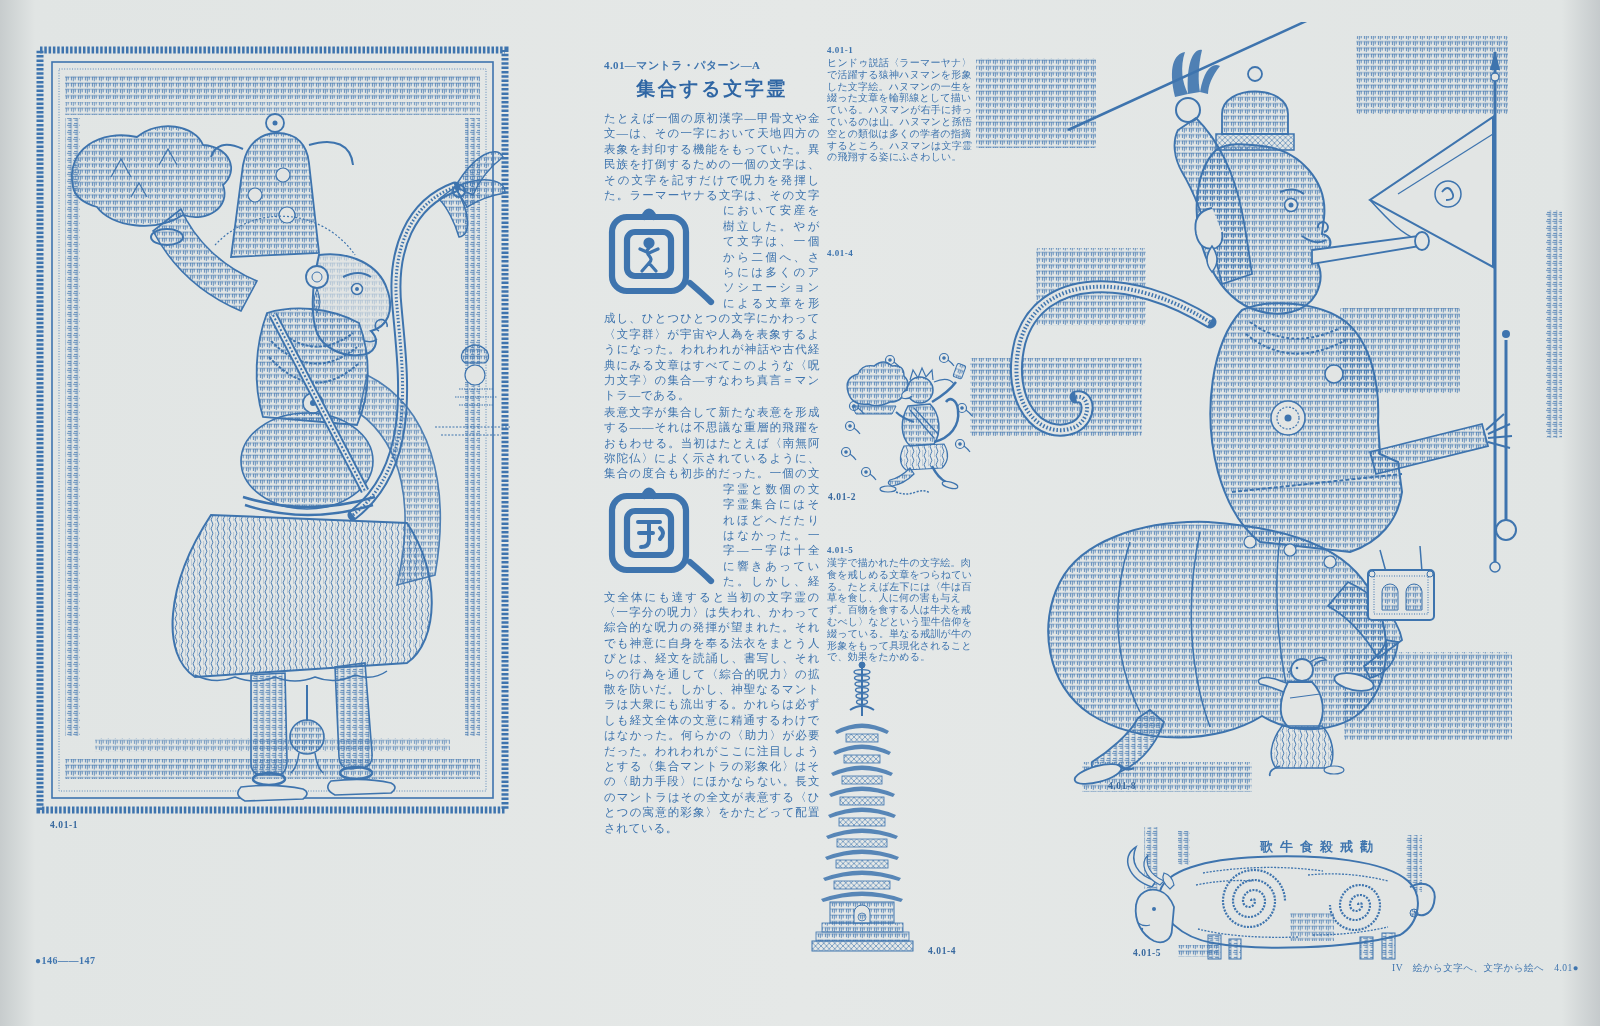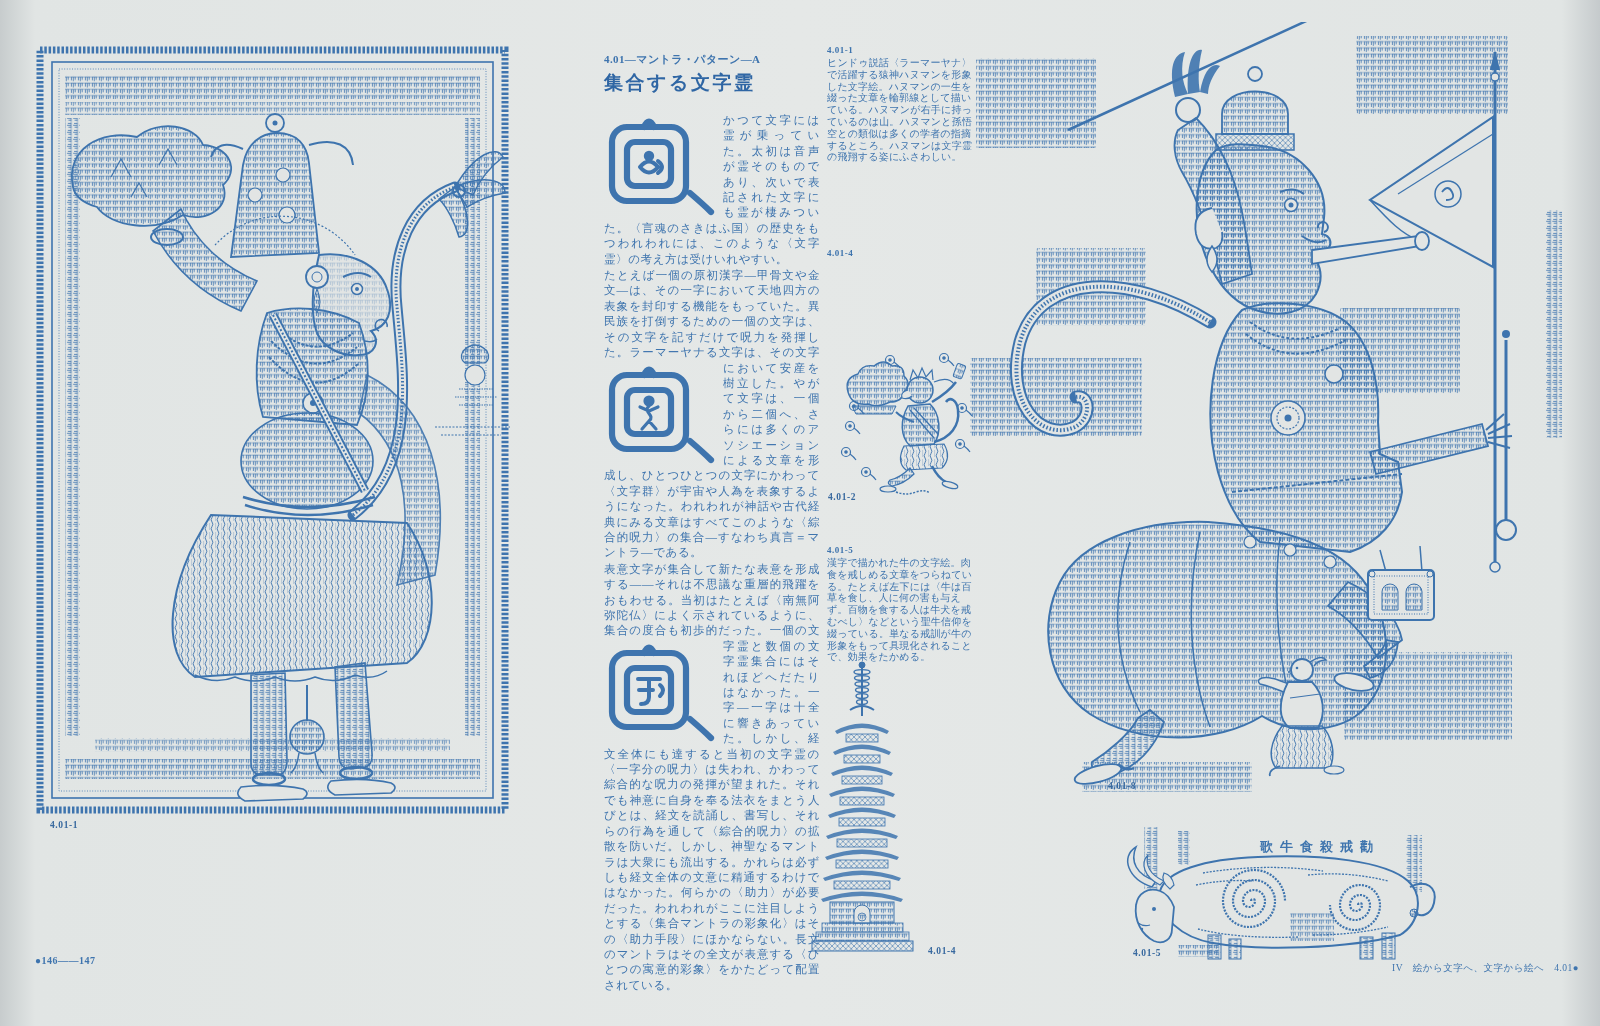--- a/index.html
+++ b/index.html
@@ -6,24 +6,24 @@
   .spread{
     position:relative;width:1600px;height:1026px;overflow:hidden;
     background:linear-gradient(90deg,#c7cccd 0,#e1e5e4 2.2%,#e5e8e7 50%,#e1e5e4 97.6%,#c5cacc 100%);
     font-family:"Liberation Serif","DejaVu Serif",serif;
     color:#3e74ae;
   }
   .abs{position:absolute;}
   svg{display:block;}
   .figlabel{font-size:9.5px;font-weight:bold;letter-spacing:.6px;color:#38699f;}
   
-  .article{left:604px;top:52px;width:216px;}
+  .article{left:604px;top:58px;width:216px;}
   .kicker{font-size:11px;font-weight:bold;letter-spacing:.4px;margin:0 0 3px 0;}
   .title{font-family:"Liberation Sans","DejaVu Sans",sans-serif;font-size:19px;font-weight:bold;
-         letter-spacing:2.5px;color:#2f66a4;margin:0 0 17px 0;}
+         letter-spacing:2.5px;color:#2f66a4;margin:0 0 9px 0;text-align:center;}
   .para{font-size:11.5px;line-height:15.4px;letter-spacing:.6px;text-align:justify;margin:0;}
   .para + .para{margin-top:1px;}
   .seal{float:left;margin:2px 7px 2px 0;}
   
   .capcol{left:827px;top:0;width:152px;}
   .capblock{position:absolute;left:0;width:152px;}
   .caplabel{font-size:9px;font-weight:bold;letter-spacing:.5px;margin-bottom:2px;}
   .captext{font-size:10px;line-height:11.8px;letter-spacing:.2px;text-align:left;}
   .footer-left{left:35px;top:955px;font-size:10px;font-weight:bold;letter-spacing:.5px;}
   .footer-right{left:1392px;top:962px;font-size:9.5px;letter-spacing:.5px;}
@@ -136,48 +136,34 @@
       <path d="M424,344 h34 M420,352 h42 M424,360 h34" stroke="#3e74ae" stroke-width="1" stroke-dasharray="1.5 1" fill="none"></path>
       <path d="M400,382 h78 M406,390 h60" stroke="#3e74ae" stroke-width="1" stroke-dasharray="2 1.5" fill="none"></path>
     </g>
   </svg>
   <div class="abs figlabel" style="left:50px;top:820px">4.01-1</div>
 
   <div class="abs article">
     <div class="kicker">4.01—マントラ・パターン—A</div>
     <div class="title">集合する文字霊</div>
 
-    <p class="para">
-      <svg class="seal" width="112" height="102" viewBox="0 0 112 102">
-        <g stroke="#3e74ae" stroke-width="6.2" fill="none" stroke-linecap="round">
-          <rect x="8" y="12" width="74" height="74" rx="15"></rect>
-          <rect x="23" y="27" width="44" height="44" rx="8"></rect>
-          <path d="M40,12 Q45,1 50,12"></path>
-          <path d="M86,78 Q100,90 107,97"></path>
-        </g>
-        <g stroke="#3e74ae" stroke-width="4" fill="none" stroke-linecap="round">
-          <circle cx="45" cy="41" r="3.2" fill="#3e74ae"></circle>
-          <path d="M36,52 q9,-11 18,0 q-9,11 -18,0 M54,46 q8,6 0,12"></path>
-        </g>
-      </svg><span>かつて文字には霊が乗っていた。太初は音声が霊そのものであり、次いで表記された文字にも霊が棲みついた。〈言魂のさきはふ国〉の歴史をもつわれわれには、このような〈文字霊〉の考え方は受けいれやすい。</span>
-    </p>
 
     <p class="para">
       <span>たとえば一個の原初漢字—甲骨文や金文—は、その一字において天地四方の表象を封印する機能をもっていた。異民族を打倒するための一個の文字は、その文字を記すだけで呪力を発揮した。ラーマーヤナ</span><svg class="seal" width="112" height="102" viewBox="0 0 112 102">
         <g stroke="#3e74ae" stroke-width="6.2" fill="none" stroke-linecap="round">
           <rect x="8" y="12" width="74" height="74" rx="15"></rect>
           <rect x="23" y="27" width="44" height="44" rx="8"></rect>
           <path d="M40,12 Q45,1 50,12"></path>
           <path d="M86,78 Q100,90 107,97"></path>
         </g>
         <g stroke="#3e74ae" stroke-width="3.2" fill="none" stroke-linecap="round">
           <circle cx="45" cy="38" r="4" fill="#3e74ae"></circle>
           <path d="M45,43 c-7,6 7,9 0,15 M45,58 l-7,8 M45,58 l7,8 M45,48 l-9,-4 M45,48 l9,-4"></path>
         </g>
-      </svg><span>る文字は、その文字において安産を樹立した。やがて文字は、一個から二個へ、さらには多くのアソシエーションによる文章を形成し、ひとつひとつの文字にかわって〈文字群〉が宇宙や人為を表象するようになった。われわれが神話や古代経典にみる文章はすべてこのような〈綜合的呪力〉の集合—すなわち真言＝マントラ—である。</span>
+      </svg><span>る文字は、その文字において安産を樹立した。やがて文字は、一個から二個へ、さらには多くのアソシエーションによる文章を形成し、ひとつひとつの文字にかわって〈文字群〉が宇宙や人為を表象するようになった。われわれが神話や古代経典にみる文章はすべてこのような〈呪力文字〉の集合—すなわち真言＝マントラ—である。</span>
     </p>
 
     <p class="para">
       <span>表意文字が集合して新たな表意を形成する——それは不思議な重層的飛躍をおもわせる。当初はたとえば〈南無阿弥陀仏〉によく示されているように、集合の度合も初歩</span><svg class="seal" width="112" height="102" viewBox="0 0 112 102">
         <g stroke="#3e74ae" stroke-width="6.2" fill="none" stroke-linecap="round">
           <rect x="8" y="12" width="74" height="74" rx="15"></rect>
           <rect x="23" y="27" width="44" height="44" rx="8"></rect>
           <path d="M40,12 Q45,1 50,12"></path>
           <path d="M86,78 Q100,90 107,97"></path>
         </g>

